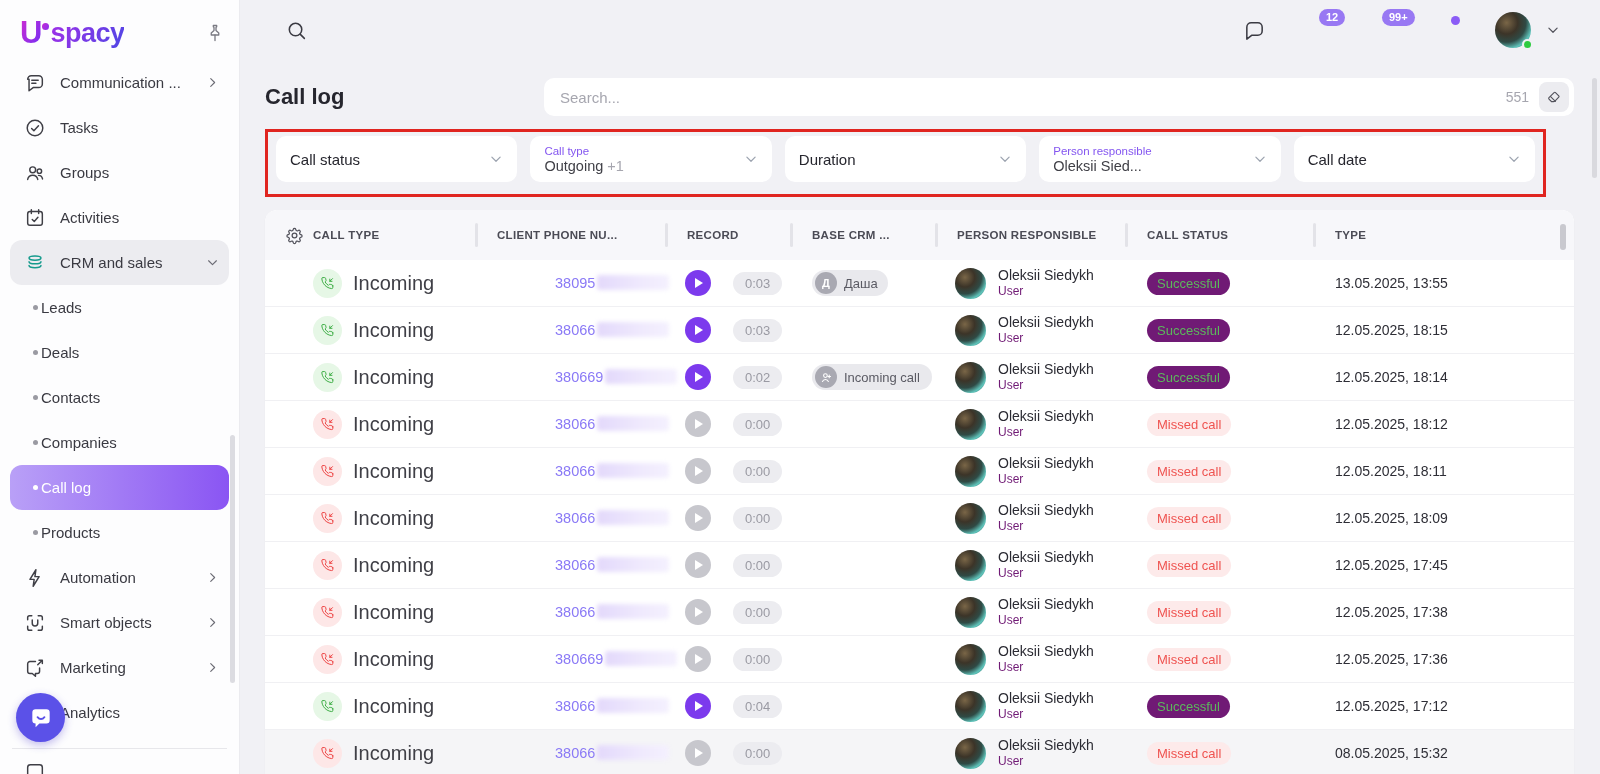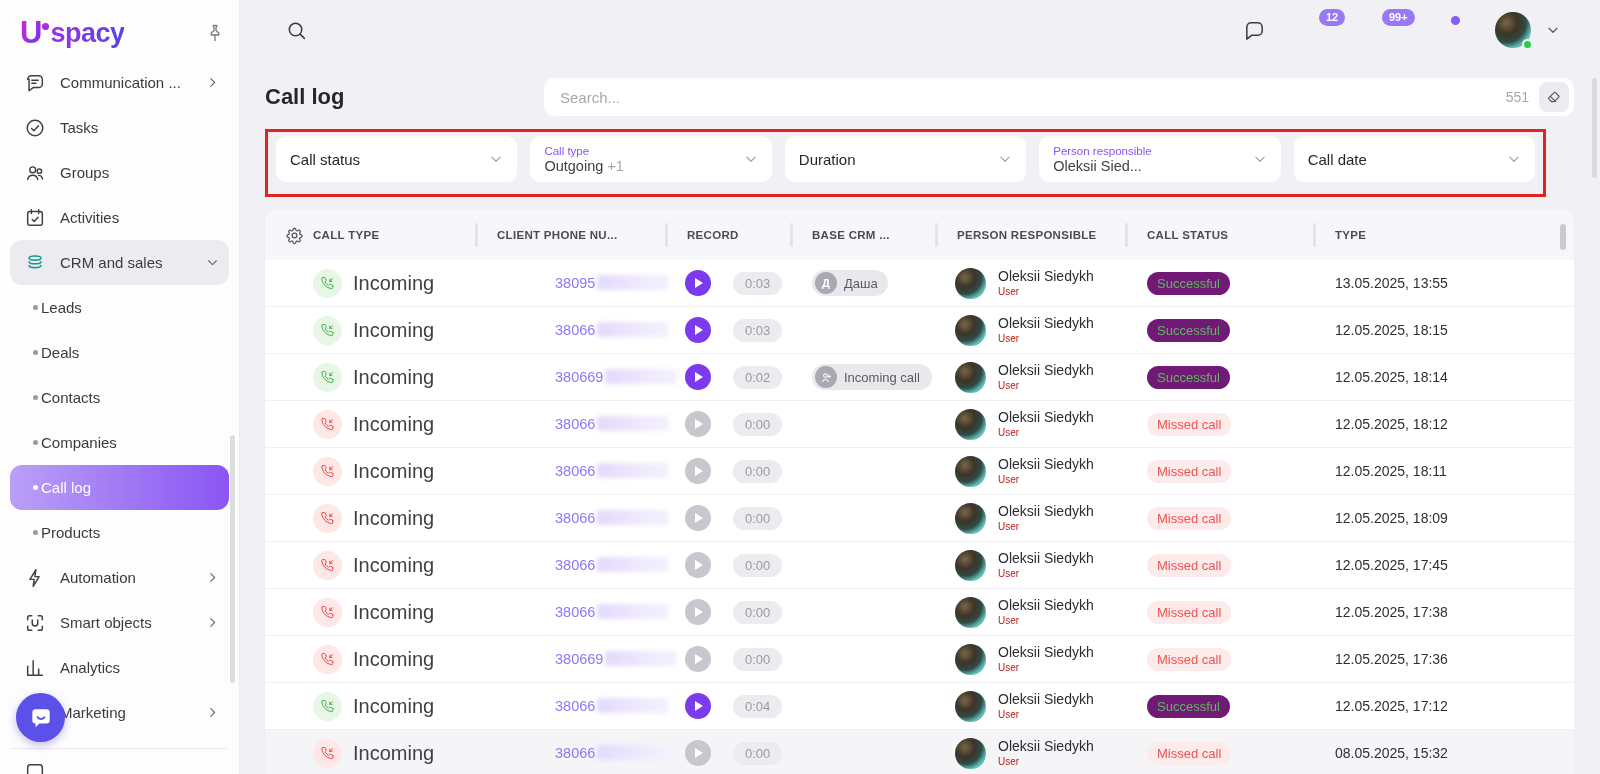--- a/index.html
+++ b/index.html
@@ -139,21 +139,21 @@
   .chip-ava { width:22px; height:22px; border-radius:50%; background:#a9a9b2; color:#fff;
     display:flex; align-items:center; justify-content:center; font-size:11px; font-weight:700;
     flex:0 0 22px; font-style:normal; }
   .chip-ava svg { width:13px; height:13px; }
   .clabel { font-size:13px; color:#5a5a63; overflow:hidden; }
   .td-person { padding-left:20px; display:flex; align-items:center; gap:12px; }
   .avatar { width:31px; height:31px; border-radius:50%; flex:0 0 31px;
     background:radial-gradient(circle at 32% 30%,#7a6647 0%,#3c3428 32%,#2f4a45 55%,#5fc4bb 74%,#20302d 100%); }
   .pcol { display:flex; flex-direction:column; line-height:1.25; }
   .pname { font-size:14px; color:#2b2b33; }
-  .prole { font-size:10px; color:#b91c1c; }
+  .prole { font-size:12px; color:#701a75; }
   .td-status { padding-left:22px; }
   .schip { font-size:13px; padding:4px 10px; border-radius:12px; white-space:nowrap; }
   .schip.success { background:#701a75; color:#5cb85c; }
   .schip.missed  { background:#fdeaea; color:#ef5350; }
   .td-date { padding-left:22px; font-size:14px; color:#2e2e36; white-space:nowrap; }
 </style>
 </head>
 <body>
 
 <div class="app">
@@ -255,34 +255,34 @@
               <path d="M8.5 4H6a2 2 0 0 0-2 2v2.4M15.5 4H18a2 2 0 0 1 2 2v2.4M8.5 20H6a2 2 0 0 1-2-2v-2.4M15.5 20H18a2 2 0 0 0 2-2v-2.4"></path>
               <path d="M9 8.7v3.6a3 3 0 0 0 6 0V8.7"></path>
             </svg></span>
     <span class="nlabel">Smart objects</span>
     <span class="nchev"><svg viewBox="0 0 24 24" stroke="currentColor" fill="none" stroke-width="1.6" stroke-linecap="round" stroke-linejoin="round">
               <path d="M9.5 6.5l5.5 5.5-5.5 5.5"></path>
             </svg></span>
   </div>
         <div class="nav-item">
     <span class="nicon"><svg viewBox="0 0 24 24" stroke="currentColor" fill="none" stroke-width="1.6" stroke-linecap="round" stroke-linejoin="round">
-              <path d="M4 20V10M10 20V4M16 20v-7M20 20H4"></path>
-            </svg></span>
-    <span class="nlabel">Analytics</span>
-
-  </div>
-        <div class="nav-item">
-    <span class="nicon"><svg viewBox="0 0 24 24" stroke="currentColor" fill="none" stroke-width="1.6" stroke-linecap="round" stroke-linejoin="round">
               <path d="M12.5 5H6.5A2.5 2.5 0 0 0 4 7.5v8A2.5 2.5 0 0 0 6.5 18H9l3.5 3v-3h2a2.5 2.5 0 0 0 2.5-2.5V12"></path>
               <path d="M15 8.5L20 3.5M20 3.5h-3.6M20 3.5v3.6"></path>
             </svg></span>
     <span class="nlabel">Marketing</span>
     <span class="nchev"><svg viewBox="0 0 24 24" stroke="currentColor" fill="none" stroke-width="1.6" stroke-linecap="round" stroke-linejoin="round">
               <path d="M9.5 6.5l5.5 5.5-5.5 5.5"></path>
             </svg></span>
+  </div>
+        <div class="nav-item">
+    <span class="nicon"><svg viewBox="0 0 24 24" stroke="currentColor" fill="none" stroke-width="1.6" stroke-linecap="round" stroke-linejoin="round">
+              <path d="M4 20V10M10 20V4M16 20v-7M20 20H4"></path>
+            </svg></span>
+    <span class="nlabel">Analytics</span>
+
   </div>
       </nav>
     <div class="sb-divider"></div>
     <span class="sb-partial"><svg viewBox="0 0 24 24" stroke="currentColor" fill="none" stroke-width="1.6" stroke-linecap="round" stroke-linejoin="round">
           <rect x="4" y="4" width="16" height="16" rx="3"></rect>
         </svg></span>
   </aside>
   <div class="sb-scrollbar"></div>
   <button class="chat-fab">
       <svg viewBox="0 0 24 24">

